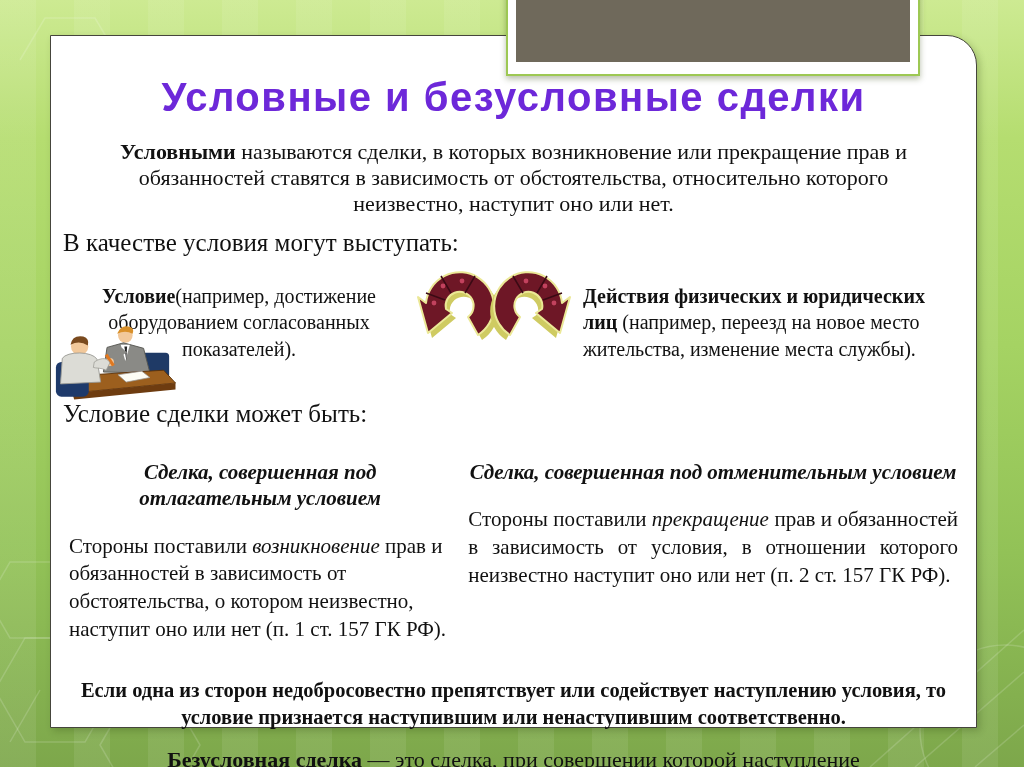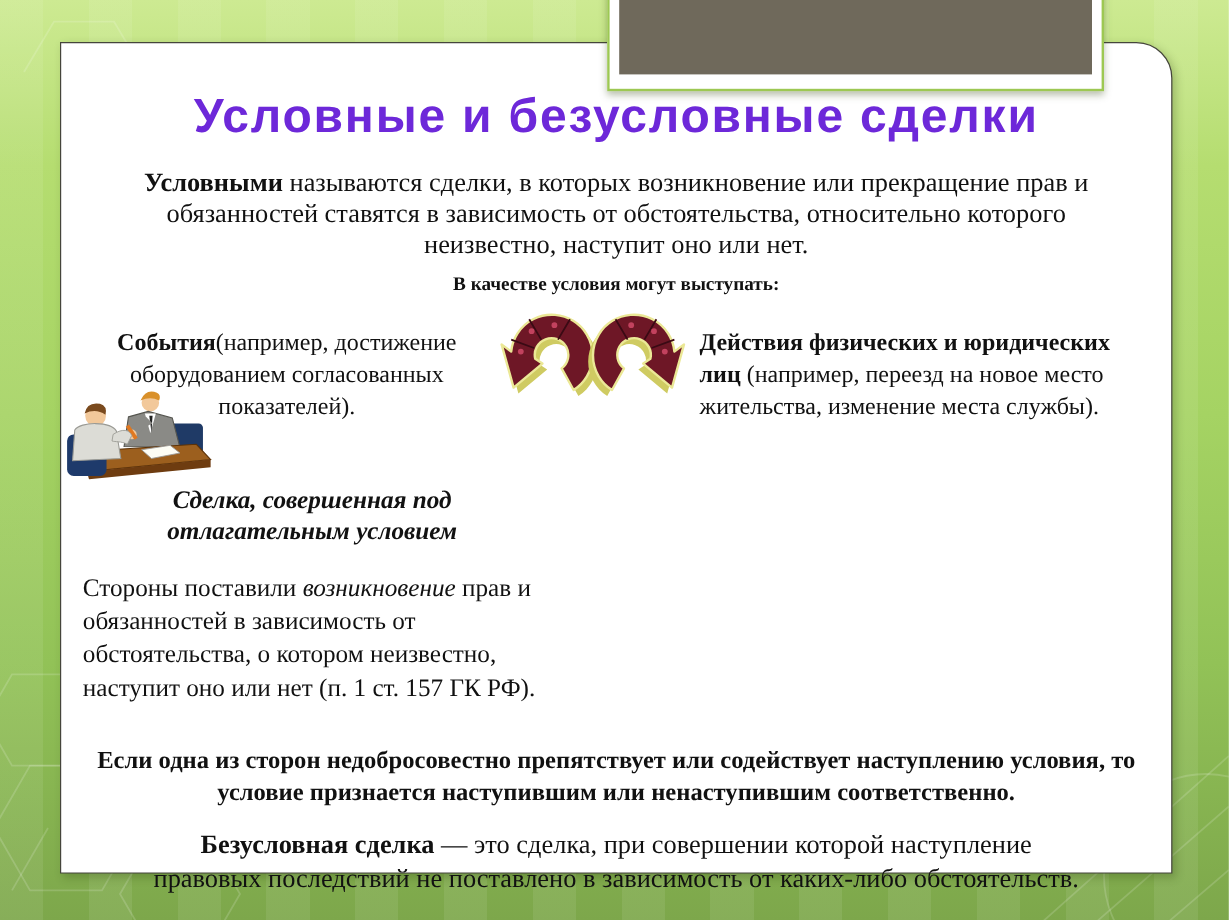--- a/index.html
+++ b/index.html
@@ -34,21 +34,21 @@
   .photo-frame .photo{
     position:absolute;left:8px;right:8px;top:0;bottom:12px;background:#6f695b;
   }
   
   .title{
     text-align:center;margin:0 0 0 0;
     font-family:"Liberation Sans",sans-serif;font-weight:bold;
     font-size:40px;line-height:1.05;letter-spacing:1.5px;color:#6d28d9;
   }
   .intro{font-size:22px;line-height:1.18;text-align:center;margin:21px 28px 0;}
-  .sec-h{font-size:16px;font-weight:bold;text-align:center;margin:12px 0 0;}
+  .sec-h{font-size:25px;font-weight:normal;margin:12px 0 0;}
   .row4{display:flex;align-items:flex-start;margin:6px 0 0;}
   .row4 .cond-left{flex:0 0 352px;font-size:20px;line-height:1.32;text-align:center;}
   .row4 .arrows-box{flex:0 0 158px;margin-top:2px;}
   .row4 .cond-right{flex:1;font-size:20px;line-height:1.32;text-align:left;padding:0 2px 0 10px;}
   .h3{margin-top:18px;}
   .cols{display:flex;gap:17px;margin:10px 6px 0;font-family:Liberation Serif, serif;}
   .col-left{flex:0 0 43%;}
   .col-right{flex:1;}
   .col-h{font-size:21px;line-height:1.25;font-weight:bold;font-style:italic;text-align:center;}
   .col-b{font-size:21px;line-height:1.32;margin-top:2px;text-align:left;}
@@ -77,21 +77,21 @@
 
 <div class="card">
 
   <h1 class="title">Условные и безусловные сделки</h1>
 
   <p class="intro"><b>Условными</b><span> называются сделки, в которых возникновение или прекращение прав и обязанностей ставятся в зависимость от обстоятельства, относительно которого неизвестно, наступит оно или нет.</span></p>
 
   <p class="sec-h">В качестве условия могут выступать:</p>
 
   <div class="row4">
-    <p class="cond-left"><b>События</b><span>(например, достижение оборудованием согласованных показателей).</span></p>
+    <p class="cond-left"><b>Условие</b><span>(например, достижение оборудованием согласованных показателей).</span></p>
 
     <div class="arrows-box">
       <svg width="158" height="92" viewBox="0 0 156 92">
         <defs>
           <g id="arrL">
             <path d="M62,70 A34,34 0 1 0 10,38 L2,32 L12,68 L36,48 L30,44 A14,14 0 1 1 52,52 Z" fill="#cfcb62" transform="translate(4,5)"></path>
             <path d="M62,70 A34,34 0 1 0 10,38 L2,32 L12,68 L36,48 L30,44 A14,14 0 1 1 52,52 Z" fill="#6e1726" stroke="#ebe896" stroke-width="2" stroke-linejoin="round"></path>
             <path d="M59,11 L49,28 M25,11 L35,28 M10,28 L29,35" stroke="#3a0a14" stroke-width="1.5"></path>
             <circle cx="46" cy="16" r="2.4" fill="#c2425e"></circle>
             <circle cx="27" cy="21" r="2.4" fill="#c2425e"></circle>
@@ -99,25 +99,30 @@
           </g>
         </defs>
         <use href="#arrL"></use>
         <use href="#arrL" transform="translate(156,0) scale(-1,1)"></use>
       </svg>
     </div>
 
     <p class="cond-right"><b>Действия физических и юридических лиц</b><span> (например, переезд на новое место жительства, изменение места службы).</span></p>
   </div>
 
+  <p class="sec-h h3">Условие сделки может быть:</p>
 
   <div class="cols">
     <div class="col-left">
       <p class="col-h">Сделка, совершенная под отлагательным условием</p>
       <p class="col-b"><span>Стороны поставили </span><i>возникновение</i><span> прав и обязанностей в зависимость от обстоятельства, о котором неизвестно, наступит оно или нет (п. 1 ст. 157 ГК РФ).</span></p>
+    </div>
+    <div class="col-right">
+      <p class="col-h">Сделка, совершенная под отменительным условием</p>
+      <p class="col-b"><span>Стороны поставили </span><i>прекращение</i><span> прав и обязанностей в зависимость от условия, в отношении которого неизвестно наступит оно или нет (п. 2 ст. 157 ГК РФ).</span></p>
     </div>
   </div>
 
   <p class="note">Если одна из сторон недобросовестно препятствует или содействует наступлению условия, то условие признается наступившим или ненаступившим соответственно.</p>
 
   <p class="final"><b>Безусловная сделка</b><span> — это сделка, при совершении которой наступление правовых последствий не поставлено в зависимость от каких-либо обстоятельств.</span></p>
 
   <svg class="people" viewBox="0 0 140 92">
     <rect x="96" y="36" width="30" height="28" rx="4" fill="#1f3a66"></rect>
     <circle cx="78" cy="17" r="8" fill="#f2c89a"></circle>

